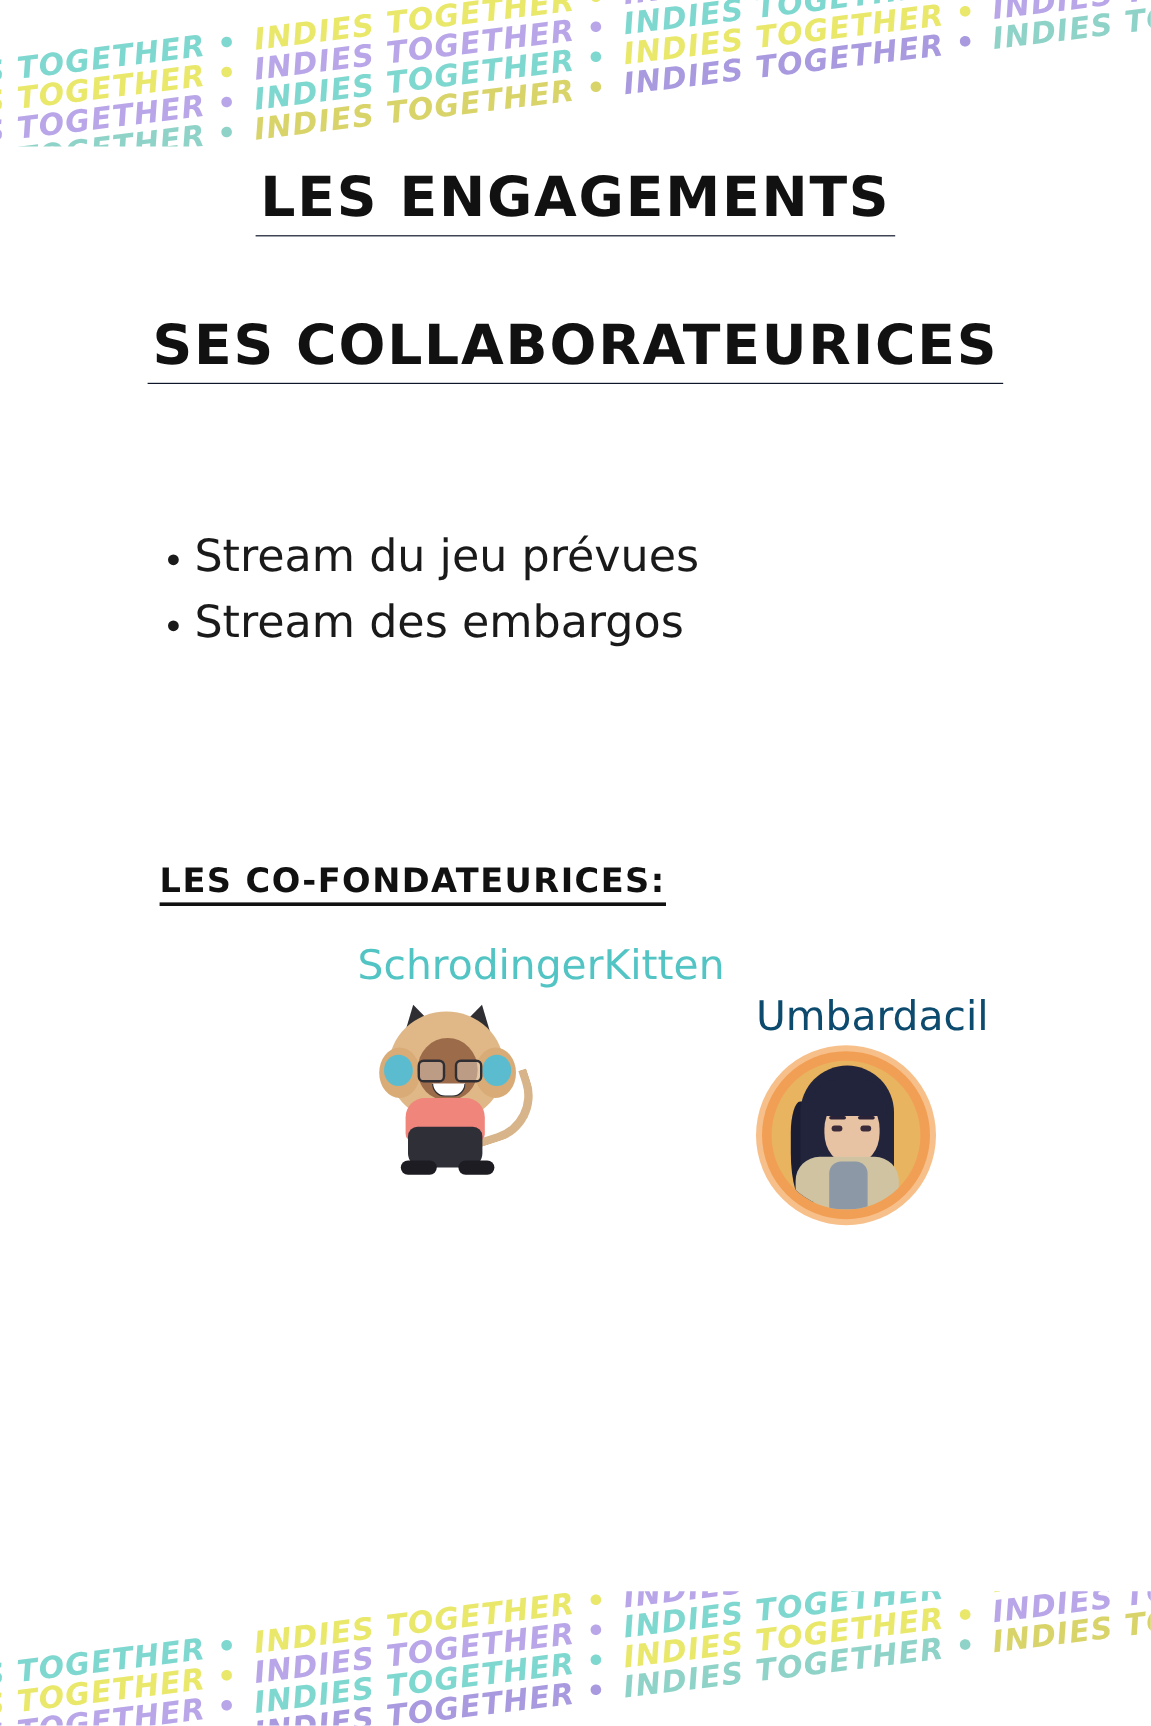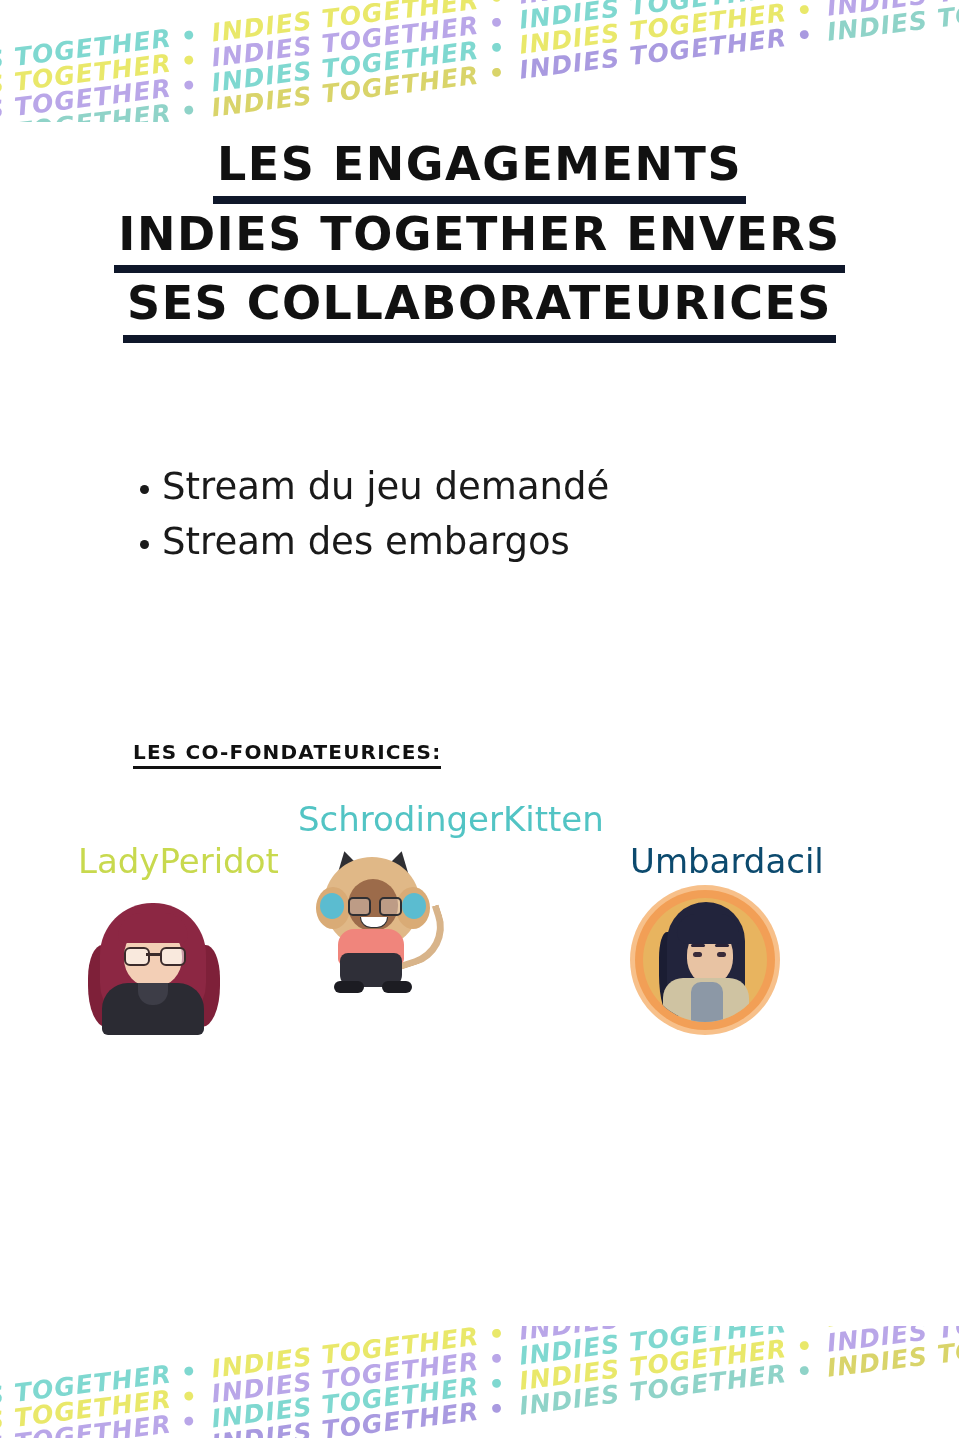--- a/index.html
+++ b/index.html
@@ -64,21 +64,21 @@
     font-weight: 700;
     font-size: 46px;
     line-height: 1.32;
     color: #111111;
     letter-spacing: 1.5px;
     margin: 14px 60px 0 60px;
     text-transform: uppercase;
   }
   .title .tline {
     display: inline-block;
-    border-bottom: 8px solid #0f172a;
+    border-bottom: 1px solid #0f172a;
     padding: 0 4px 1px 4px;
   }
 
   .bullets {
     margin: 118px 0 0 120px;
     padding: 0;
     list-style: none;
     width: 760px;
   }
   .bullets li {
@@ -99,21 +99,21 @@
     width: 9px;
     height: 9px;
     background: #1a1a1a;
     border-radius: 50%;
   }
 
   .founders-label {
     margin: 170px 0 0 133px;
     font-family: "DejaVu Sans", sans-serif;
     font-weight: 700;
-    font-size: 20px;
+    font-size: 28px;
     letter-spacing: 1.2px;
     color: #111111;
     text-transform: uppercase;
     display: inline-block;
     border-bottom: 3px solid #111111;
     padding-bottom: 2px;
   }
 
   .founders {
     position: relative;
@@ -284,50 +284,33 @@
   </div>
   <div class="banner-row">
     <span class="c4">INDIES TOGETHER •</span><span class="c5">INDIES TOGETHER •</span><span class="c6">INDIES TOGETHER •</span><span class="c4">INDIES TOGETHER •</span>
   </div>
 </div>
 
 <div class="content">
 
   <div class="title">
     <span class="tline">LES ENGAGEMENTS</span><br>
-    <span class="tline">INDIES TOGETHER ENVERS</span><br>
+    <br>
     <span class="tline">SES COLLABORATEURICES</span>
   </div>
 
   <ul class="bullets">
-    <li>Stream du jeu demandé</li>
+    <li>Stream du jeu prévues</li>
     <li>Stream des embargos</li>
   </ul>
 
   <div class="founders-label">LES CO-FONDATEURICES:</div>
 
   <div class="founders">
 
-    <div class="founder" id="f-lady">
-      <div class="fname" style="color:#c8d94e">LadyPeridot</div>
-      <div class="avatar">
-        <div class="av-box">
-          <div class="lp-hair2"></div>
-          <div class="lp-hair3"></div>
-          <div class="lp-hair"></div>
-          <div class="lp-face"></div>
-          <div class="lp-fringe"></div>
-          <div class="lp-glass l"></div>
-          <div class="lp-glass r"></div>
-          <div class="lp-bridge"></div>
-          <div class="lp-body"></div>
-          <div class="lp-collar"></div>
-        </div>
-      </div>
-    </div>
 
     <div class="founder" id="f-schro">
       <div class="fname" style="color:#52c4c4">SchrodingerKitten</div>
       <div class="avatar">
         <div class="av-box">
           <div class="sk-tail"></div>
           <div class="sk-ear l"></div>
           <div class="sk-ear r"></div>
           <div class="sk-hair"></div>
           <div class="sk-curl1"></div>

